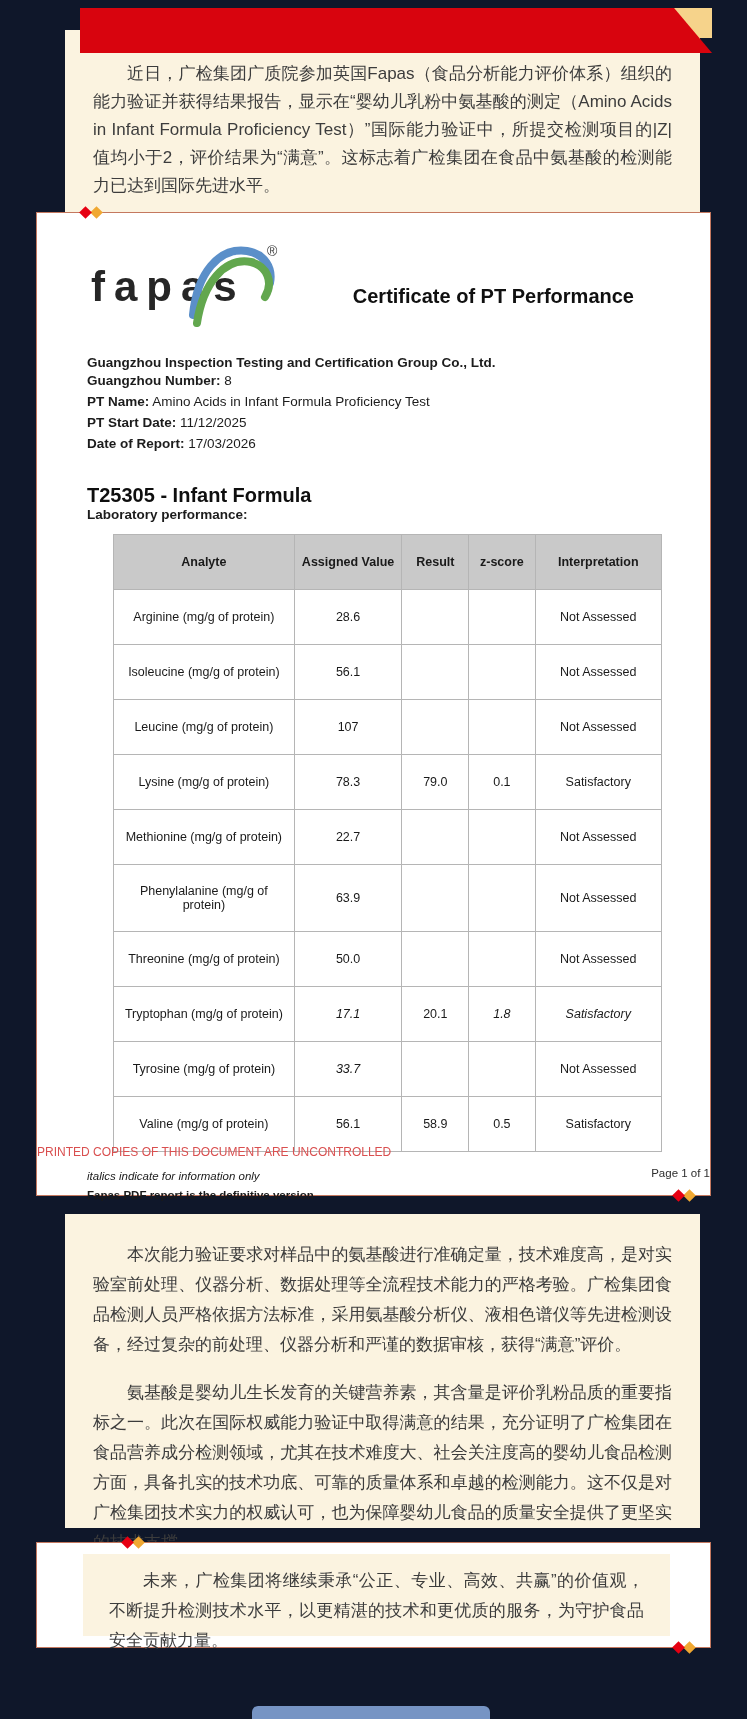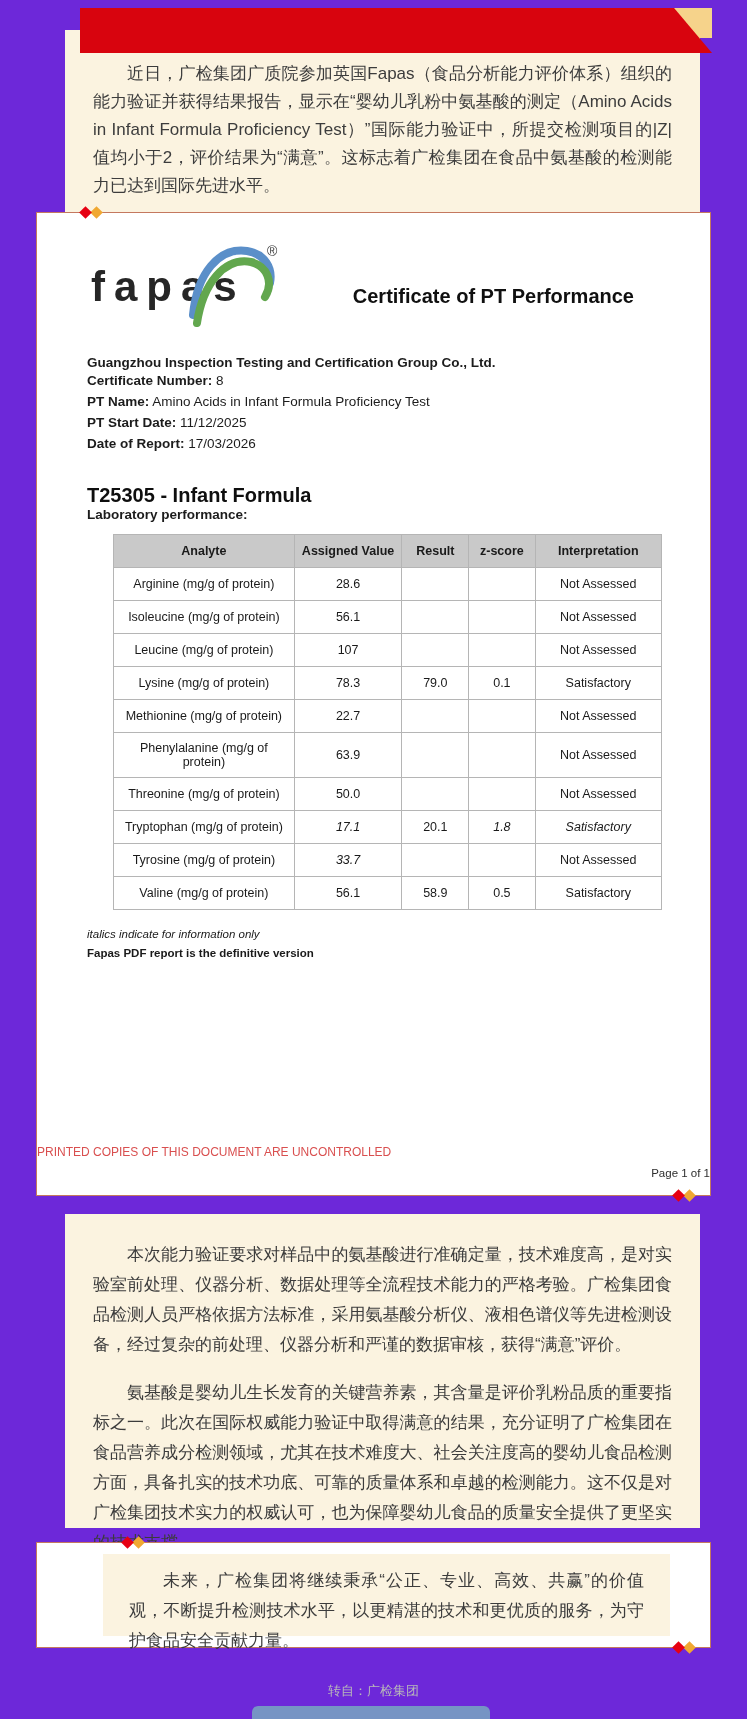--- a/index.html
+++ b/index.html
@@ -1,16 +1,16 @@
 <!DOCTYPE html>
 <html><head>
 <meta charset="utf-8">
 <style>
   html,body{margin:0;padding:0;background:#ffffff;}
-  .page{position:relative;width:747px;height:1719px;background:#6d28d9;overflow:hidden;
+  .page{position:relative;width:747px;height:1719px;background:#0f172a;overflow:hidden;
         font-family:"Liberation Sans",sans-serif;}
 
   
   .ribbon-gold{position:absolute;left:666px;top:8px;width:46px;height:30px;background:#f6d38b;z-index:1;}
   .ribbon-red{position:absolute;left:80px;top:8px;width:632px;height:45px;background:#d8040e;
               clip-path:polygon(0 0,94% 0,100% 100%,0 100%);z-index:2;}
 
   
   .intro-box{position:absolute;left:65px;top:30px;width:635px;background:#fbf3e0;
              box-sizing:border-box;padding:30px 28px 12px;z-index:0;}
@@ -39,39 +39,39 @@
   .cert-title{font-size:20px;font-weight:bold;color:#101010;margin:38px 28px 0 auto;white-space:nowrap;}
 
   .org{margin-top:28px;font-size:13.5px;font-weight:bold;color:#1c1c1c;}
   .fields{font-size:13.5px;color:#1c1c1c;line-height:21px;}
   .fields b{font-weight:bold;}
   .product{margin:30px 0 0;font-size:20px;font-weight:bold;color:#0e0e0e;}
   .perf-label{font-size:13.5px;font-weight:bold;color:#1c1c1c;}
 
   table.perf{border-collapse:collapse;margin:12px 0 0 26px;}
   .perf th,.perf td{border:1px solid #b5b5b5;font-size:12.5px;color:#1a1a1a;text-align:center;
-                    padding:8px 6px;height:16px;}
+                    padding:19px 6px;height:16px;}
   .perf th{background:#c9c9c9;font-weight:bold;}
   .c-analyte{width:180px;} .c-assigned{width:100px;} .c-result{width:56px;}
   .c-z{width:56px;} .c-interp{width:118px;}
   .ital{font-style:italic;}
 
   .notes{margin-top:16px;font-size:11.5px;color:#1a1a1a;line-height:16px;max-width:610px;}
   .note-italic{font-style:italic;margin-bottom:3px;}
   .note-bold{font-weight:bold;}
   .uncontrolled{position:absolute;bottom:36px;left:0;width:100%;
                 color:#d94f4f;font-size:12px;}
   .page-label{position:absolute;bottom:16px;left:0;width:100%;text-align:right;
               font-size:11.5px;color:#2e2e2e;}
 
   
   .closing{position:absolute;left:36px;top:1542px;width:675px;height:106px;background:#ffffff;
            border:1px solid #c4785f;box-sizing:border-box;}
   .closing-inner{position:absolute;left:46px;right:40px;top:11px;bottom:11px;background:#fbf3e0;
-                 box-sizing:border-box;padding:12px 26px 0;margin-left:20px;}
+                 box-sizing:border-box;padding:12px 26px 0;}
   .closing-inner .cn-text{line-height:30px;}
 
   .credit{position:absolute;top:1682px;left:0;width:747px;text-align:center;
           color:#b9b9b9;font-size:13px;}
   .bottom-bar{position:absolute;left:252px;top:1706px;width:238px;height:13px;
               background:#7694c4;border-radius:6px 6px 0 0;}
 </style>
 </head>
 <body>
 
@@ -95,21 +95,21 @@
           <path d="M12,80 C16,38 38,12 66,16 C84,19 92,33 89,48" stroke="#5b8fc9" stroke-width="8" stroke-linecap="round"></path>
           <path d="M16,88 C22,48 44,22 70,27 C86,31 93,47 84,62" stroke="#62a74e" stroke-width="8" stroke-linecap="round"></path>
         </svg>
         <span class="logo-reg">®</span>
       </div>
       <h1 class="cert-title">Certificate of PT Performance</h1>
     </div>
 
     <div class="org">Guangzhou Inspection Testing and Certification Group Co., Ltd.</div>
     <div class="fields">
-        <div><b>Certificate Number:</b> 8</div>
+        <div><b>Guangzhou Number:</b> 8</div>
         <div><b>PT Name:</b> Amino Acids in Infant Formula Proficiency Test</div>
         <div><b>PT Start Date:</b> 11/12/2025</div>
         <div><b>Date of Report:</b> 17/03/2026</div>
       </div>
 
     <h2 class="product">T25305 - Infant Formula</h2>
     <div class="perf-label">Laboratory performance:</div>
 
     <table class="perf">
       <thead>
@@ -215,16 +215,15 @@
   <section class="closing">
     <span class="dmd red ctl1"></span>
     <span class="dmd gold ctl2"></span>
     <div class="closing-inner">
       <p class="cn-text">未来，广检集团将继续秉承“公正、专业、高效、共赢”的价值观，不断提升检测技术水平，以更精湛的技术和更优质的服务，为守护食品安全贡献力量。</p>
     </div>
     <span class="dmd red br1"></span>
     <span class="dmd gold br2"></span>
   </section>
 
-  <div class="credit">转自：广检集团</div>
   <div class="bottom-bar"></div>
 
 </div>
 
 </body></html>

